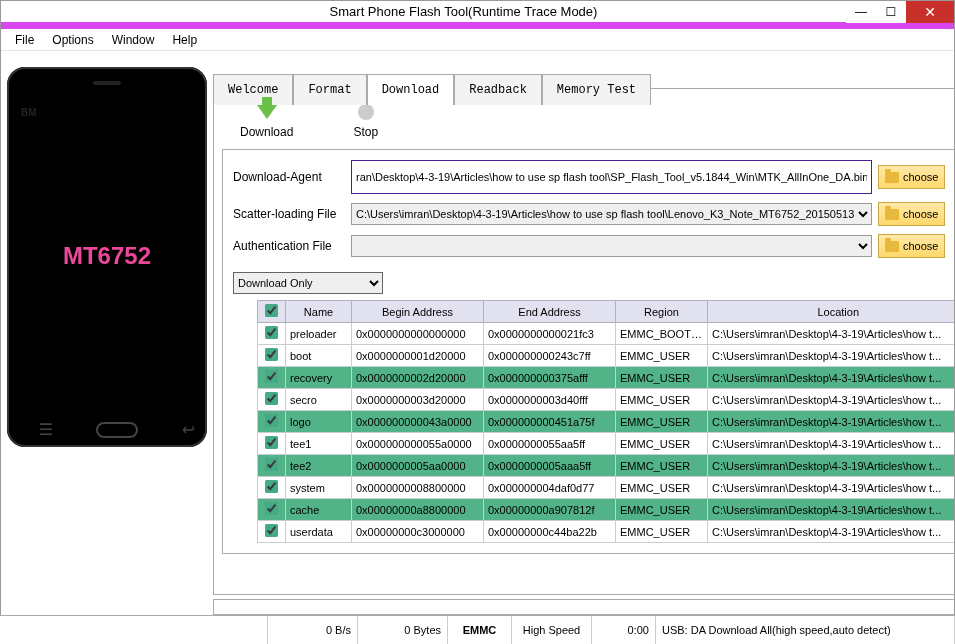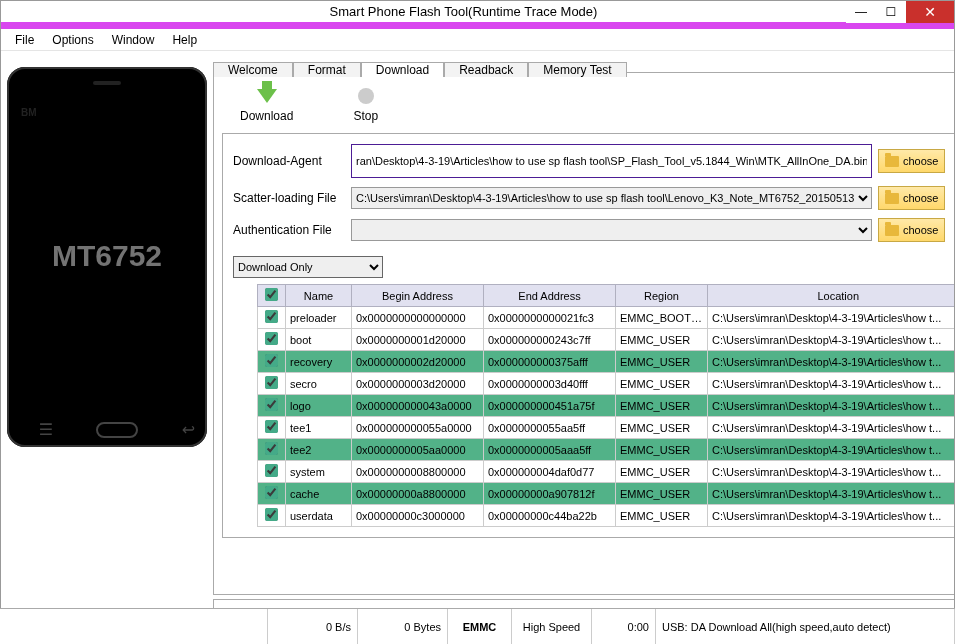--- a/index.html
+++ b/index.html
@@ -8,28 +8,28 @@
 .title-text { flex: 1; text-align: center; font-size: 13px; }
 .wc { display: flex; }
 .wc button { width: 30px; height: 22px; border: none; background: #fff; font-size: 12px; cursor: pointer; }
 .wc .close { background: #c9302c; color: #fff; width: 48px; font-size: 14px; }
 .menubar { height: 22px; display: flex; align-items: center; padding: 0 6px; gap: 2px; border-bottom: 1px solid #e5e5e5; }
 .menubar span { padding: 2px 8px; cursor: pointer; }
 .content { display: flex; height: 570px; }
 .left { width: 222px; padding: 16px 6px; display: flex; justify-content: center; }
 .phone { width: 200px; height: 380px; background: #000; border-radius: 18px; position: relative; padding: 36px 10px 38px; box-shadow: inset 0 0 0 2px #333; }
 .phone .screen { width: 100%; height: 100%; background: #000; display: flex; align-items: center; justify-content: center; }
-.chip { color: #737373; font-size: 30px; font-weight: bold; font-family: Arial; }
+.chip { color: #ec4899; font-size: 24px; font-weight: bold; font-family: Arial; }
 .phone .speaker { position: absolute; top: 14px; left: 50%; transform: translateX(-50%); width: 28px; height: 4px; background: #222; border-radius: 2px; }
 .phone .bm { position: absolute; top: 40px; left: 14px; color: #222; font-size: 10px; font-weight: bold; }
 .phone .nav { position: absolute; bottom: 8px; width: 100%; display: flex; justify-content: space-around; align-items: center; color: #444; font-size: 16px; }
 .phone .home { width: 42px; height: 16px; border: 2px solid #444; border-radius: 8px; }
 .right { flex: 1; padding: 6px 8px 6px 0; display: flex; flex-direction: column; }
 .tabs { display: flex; gap: 0; }
-.tab { padding: 0 14px; border: 1px solid #aaa; border-bottom: none; background: #f3f3f3; cursor: pointer; position: relative; top: 5px; }
+.tab { padding: 8px 14px; border: 1px solid #aaa; border-bottom: none; background: #f3f3f3; cursor: pointer; position: relative; top: 17px; font-family: Liberation Mono, monospace; }
 .tab.active { background: #fff; z-index: 2; }
 .tabpanel { border: 1px solid #aaa; padding: 8px; flex: 1; background: #fff; }
 .toolbar { display: flex; gap: 60px; padding: 4px 18px 6px; }
 .tbtn { display: flex; flex-direction: column; align-items: center; gap: 2px; cursor: pointer; }
 .tbtn .ico { width: 22px; height: 22px; display: flex; align-items: center; justify-content: center; }
 .downarrow { width: 0; height: 0; border-left: 10px solid transparent; border-right: 10px solid transparent; border-top: 14px solid #6cc04a; position: relative; }
 .downarrow::before { content: ''; position: absolute; top: -22px; left: -5px; width: 10px; height: 10px; background: #6cc04a; }
 .stopico { width: 16px; height: 16px; border-radius: 50%; background: #ccc; }
 .inner { border: 1px solid #aaa; margin-top: 4px; padding: 10px; }
 .frow { display: flex; align-items: center; gap: 6px; margin-bottom: 8px; }
@@ -40,21 +40,21 @@
 .folder { width: 14px; height: 11px; background: #e8b83b; border-radius: 1px; position: relative; }
 .folder::before { content:''; position:absolute; top:-3px; left:0; width:6px; height:3px; background:#e8b83b; border-radius:1px 1px 0 0;}
 .ddonly { height: 22px; width: 150px; border: 1px solid #666; font-size: 11px; margin-top: 6px; }
 table { width: 100%; border-collapse: collapse; margin-top: 6px; font-size: 11px; table-layout: fixed; margin-left: 24px; }
 th { background: #e1e1f0; border: 1px solid #b0b0c0; padding: 3px 4px; font-weight: normal; height: 22px; }
 td { border: 1px solid #ccc; padding: 3px 4px; height: 22px; white-space: nowrap; overflow: hidden; text-overflow: ellipsis; }
 tr.alt td { background: #52b288; }
 .chk { text-align: center; }
 .chk input { accent-color: #4a8; }
 col.c0{width:28px} col.c1{width:66px} col.c2{width:132px} col.c3{width:132px} col.c4{width:92px}
-.statusbar { position: absolute; bottom: 0; left: 0; right: 0; height: 36px; border-top: 1px solid #aaa; display: flex; font-size: 11px; background: #fff; }
+.statusbar { position: absolute; bottom: 0; left: 0; right: 0; height: 29px; border-top: 1px solid #aaa; display: flex; font-size: 11px; background: #fff; }
 .statusbar > div { border-right: 1px solid #ccc; padding: 2px 6px; display: flex; align-items: center; }
 .progress-outer { border: 1px solid #aaa; height: 16px; margin: 4px 0 0; }
 </style>
 </head>
 <body>
 
 <div class="titlebar">
   <div style="width:80px"></div>
   <div class="title-text">Smart Phone Flash Tool(Runtime Trace Mode)</div>
   <div class="wc">

